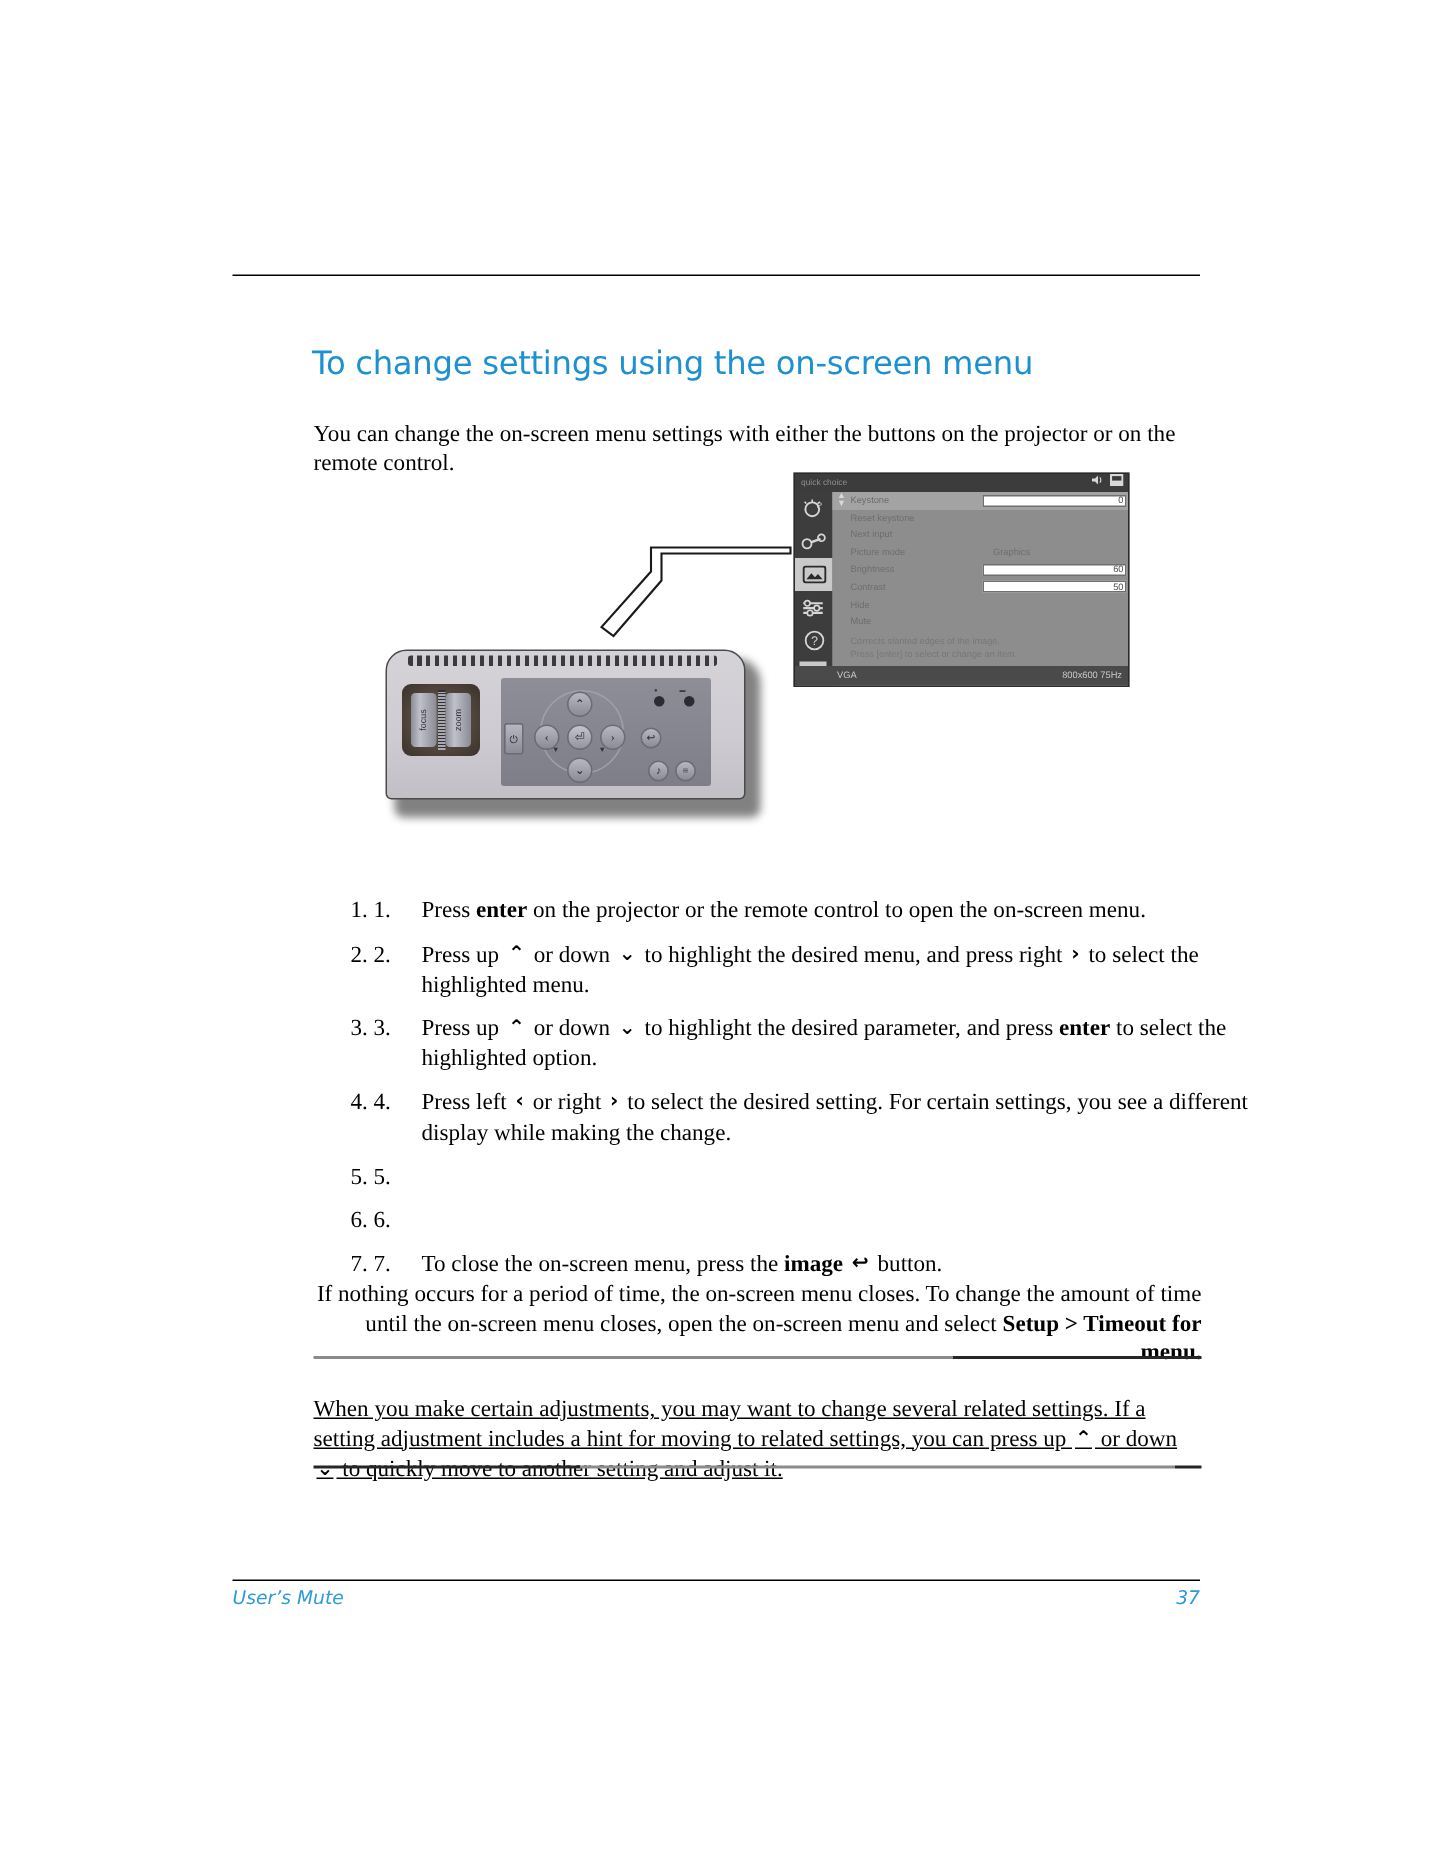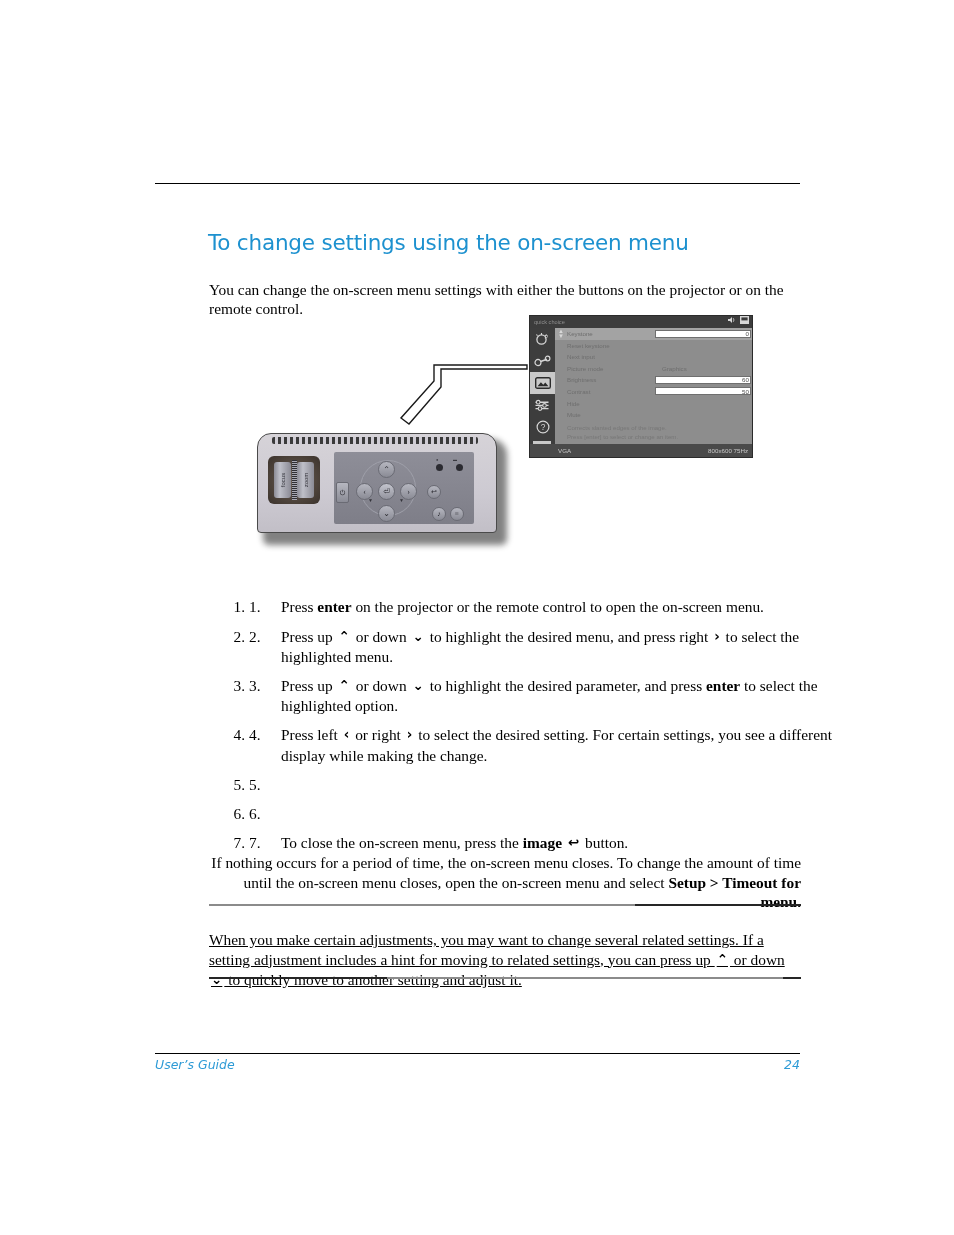--- a/index.html
+++ b/index.html
@@ -616,17 +616,17 @@
     </ol>
 
   <p class="closing">If nothing occurs for a period of time, the on-screen menu closes. To change the amount of time until the on-screen menu closes, open the on-screen menu and select <b>Setup &gt; Timeout for menu.</b></p>
 
   <div class="note-rule-top"></div>
   <p class="note-body">When you make certain adjustments, you may want to change several related settings. If a setting adjustment includes a hint for moving to related settings, you can press up <span class="glyph">⌃</span> or down <span class="glyph">⌄</span> to quickly move to another setting and adjust it.</p>
   <div class="note-rule-bottom"></div>
 
   <div class="footer-rule"></div>
   <div class="footer">
-    <span class="left">User’s Guide</span>
-    <span class="right">24</span>
+    <span class="left">User’s Mute</span>
+    <span class="right">37</span>
   </div>
 
 </div>
 
 </body></html>

